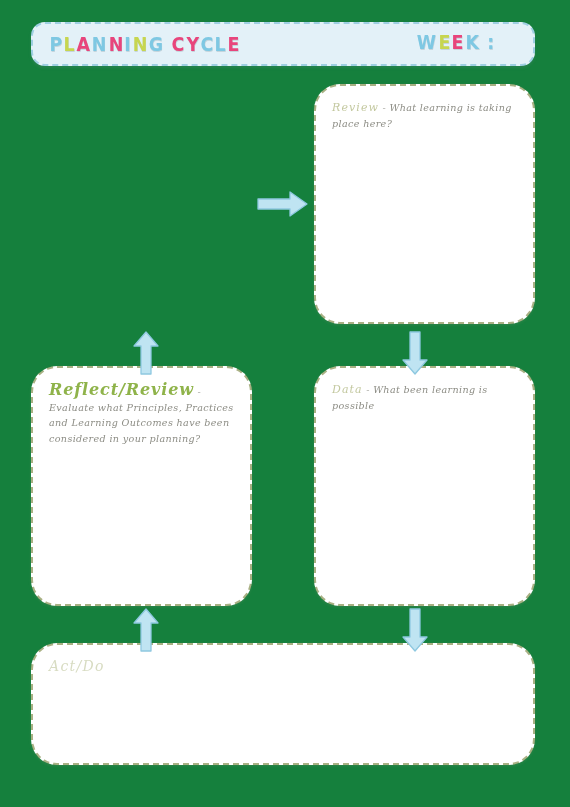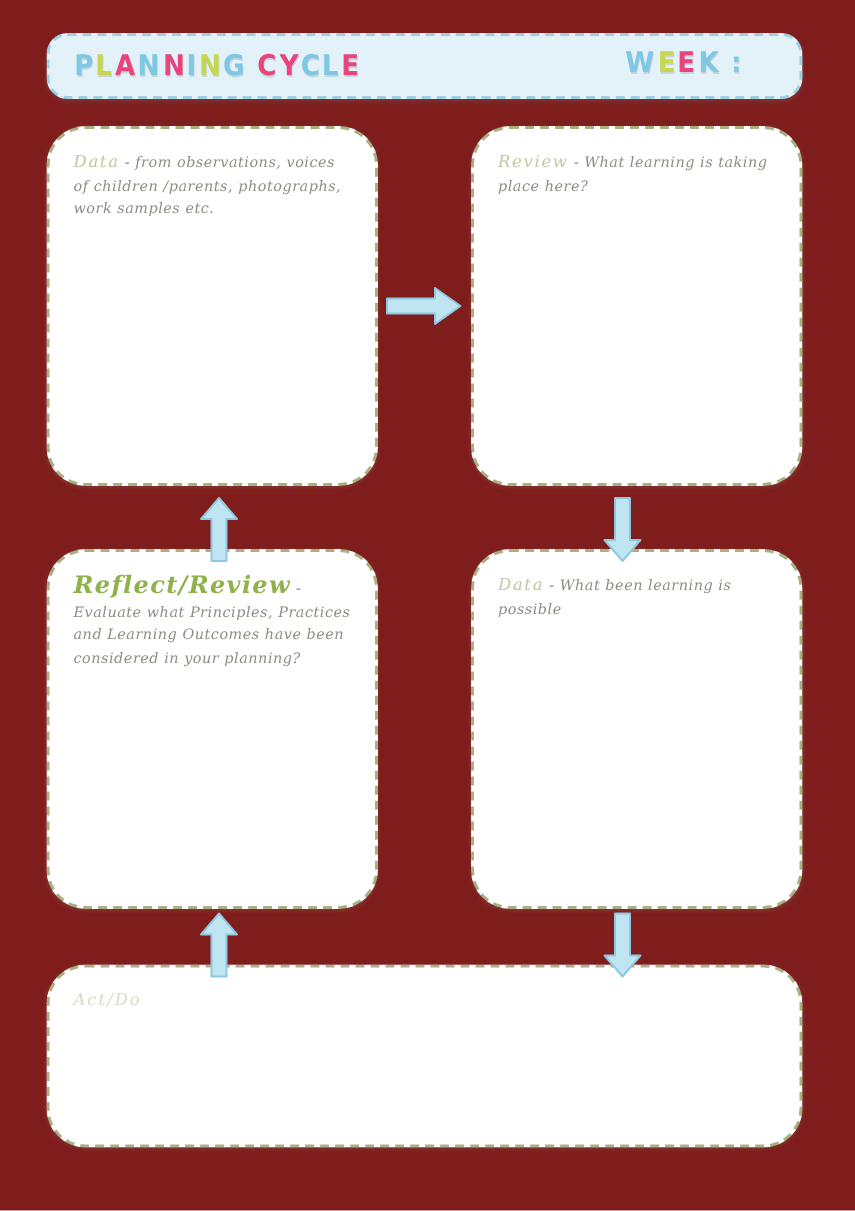--- a/index.html
+++ b/index.html
@@ -12,21 +12,21 @@
     height: 807px;
     position: relative;
     overflow: hidden;
     font-family: "DejaVu Sans", sans-serif;
     background: #ffffff;
   }
 
   .page {
     position: absolute;
     inset: 0;
-    background: #7f1d1d;
+    background: #15803d;
   }
 
   
   .header-banner {
     position: absolute;
     left: 31px;
     top: 22px;
     width: 504px;
     height: 44px;
     box-sizing: border-box;
@@ -88,21 +88,21 @@
     font-style: italic;
     margin: 0;
   }
   .lbl {
     font-family: "DejaVu Serif", serif;
     font-style: italic;
     letter-spacing: 1.1px;
   }
   .lbl-light { color: #c3c89f; font-size: 11px; }
   .lbl-bold  { color: #8fb34a; font-size: 16px; font-weight: bold; letter-spacing: 0.9px; }
-  .lbl-faint { color: #d8dcc2; font-size: 11px; letter-spacing: 1.3px; }
+  .lbl-faint { color: #d8dcc2; font-size: 14px; letter-spacing: 1.3px; }
 
   
   .arrow {
     position: absolute;
   }
   .arrow svg { display: block; }
 
   .arrow-right-top { left: 256px; top: 189px; }
   .arrow-down-right-mid { left: 400px; top: 330px; }
   .arrow-up-left-mid { left: 131px; top: 330px; }
@@ -112,25 +112,20 @@
 </head>
 <body>
 
 <div class="page">
 
   <div class="header-banner">
     <div class="header-title" id="title-slot"><span class="blk" style="color: rgb(126, 200, 227);">P</span><span class="blk" style="color: rgb(199, 214, 79);">L</span><span class="blk" style="color: rgb(232, 69, 124);">A</span><span class="blk" style="color: rgb(126, 200, 227);">N</span><span class="blk" style="color: rgb(232, 69, 124);">N</span><span class="blk" style="color: rgb(126, 200, 227);">I</span><span class="blk" style="color: rgb(199, 214, 79);">N</span><span class="blk" style="color: rgb(126, 200, 227);">G</span><span class="sp"></span><span class="blk" style="color: rgb(232, 69, 124);">C</span><span class="blk" style="color: rgb(232, 69, 124);">Y</span><span class="blk" style="color: rgb(126, 200, 227);">C</span><span class="blk" style="color: rgb(126, 200, 227);">L</span><span class="blk" style="color: rgb(232, 69, 124);">E</span></div>
     <div class="header-week" id="week-slot"><span class="blk" style="color: rgb(126, 200, 227);">W</span><span class="blk" style="color: rgb(199, 214, 79);">E</span><span class="blk" style="color: rgb(232, 69, 124);">E</span><span class="blk" style="color: rgb(126, 200, 227);">K</span><span class="sp"></span><span class="blk" style="color: rgb(126, 200, 227);">:</span></div>
   </div>
 
-  <div class="box box-data">
-    <div class="box-inner">
-      <p class="prompt"><span class="lbl lbl-light">Data</span><span> - from observations, voices of children /parents, photographs, work samples etc.</span></p>
-    </div>
-  </div>
 
   <div class="box box-analyse">
     <div class="box-inner">
       <p class="prompt"><span class="lbl lbl-light">Review</span><span> - What learning is taking place here?</span></p>
     </div>
   </div>
 
   <div class="box box-reflect">
     <div class="box-inner">
       <p class="prompt"><span class="lbl lbl-bold">Reflect/Review</span><span> - Evaluate what Principles, Practices and Learning Outcomes have been considered in your planning?</span></p>

